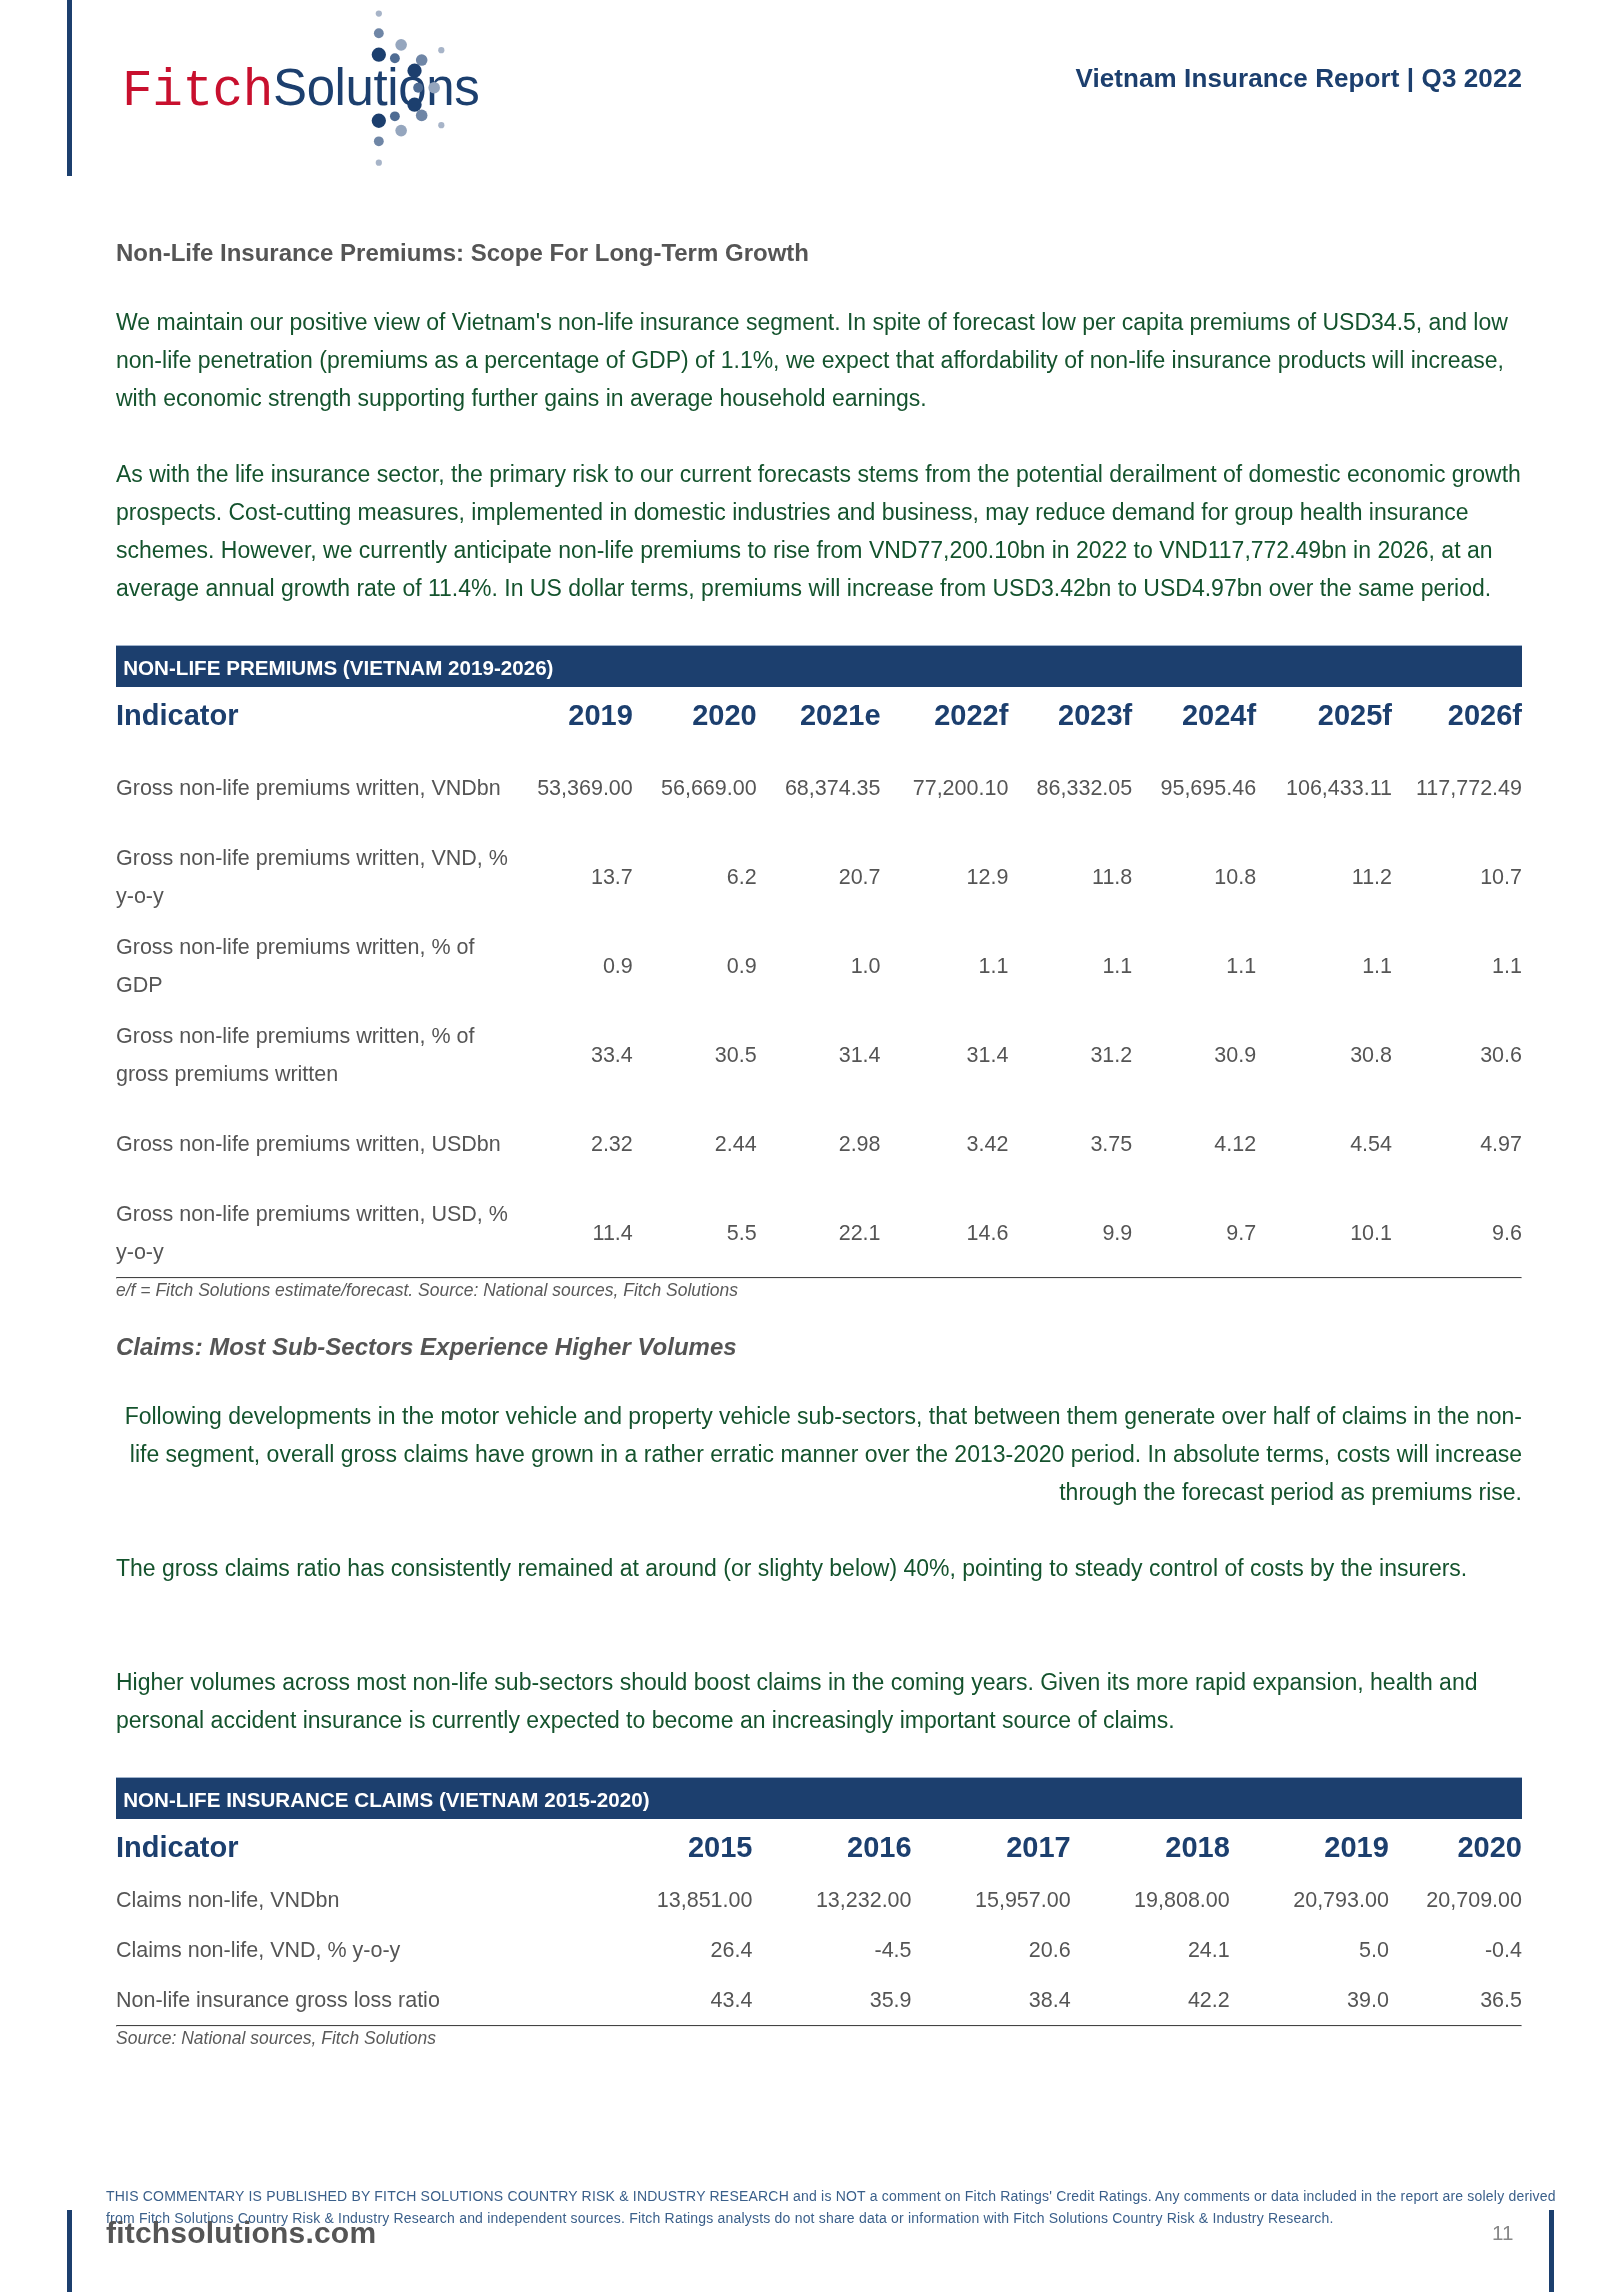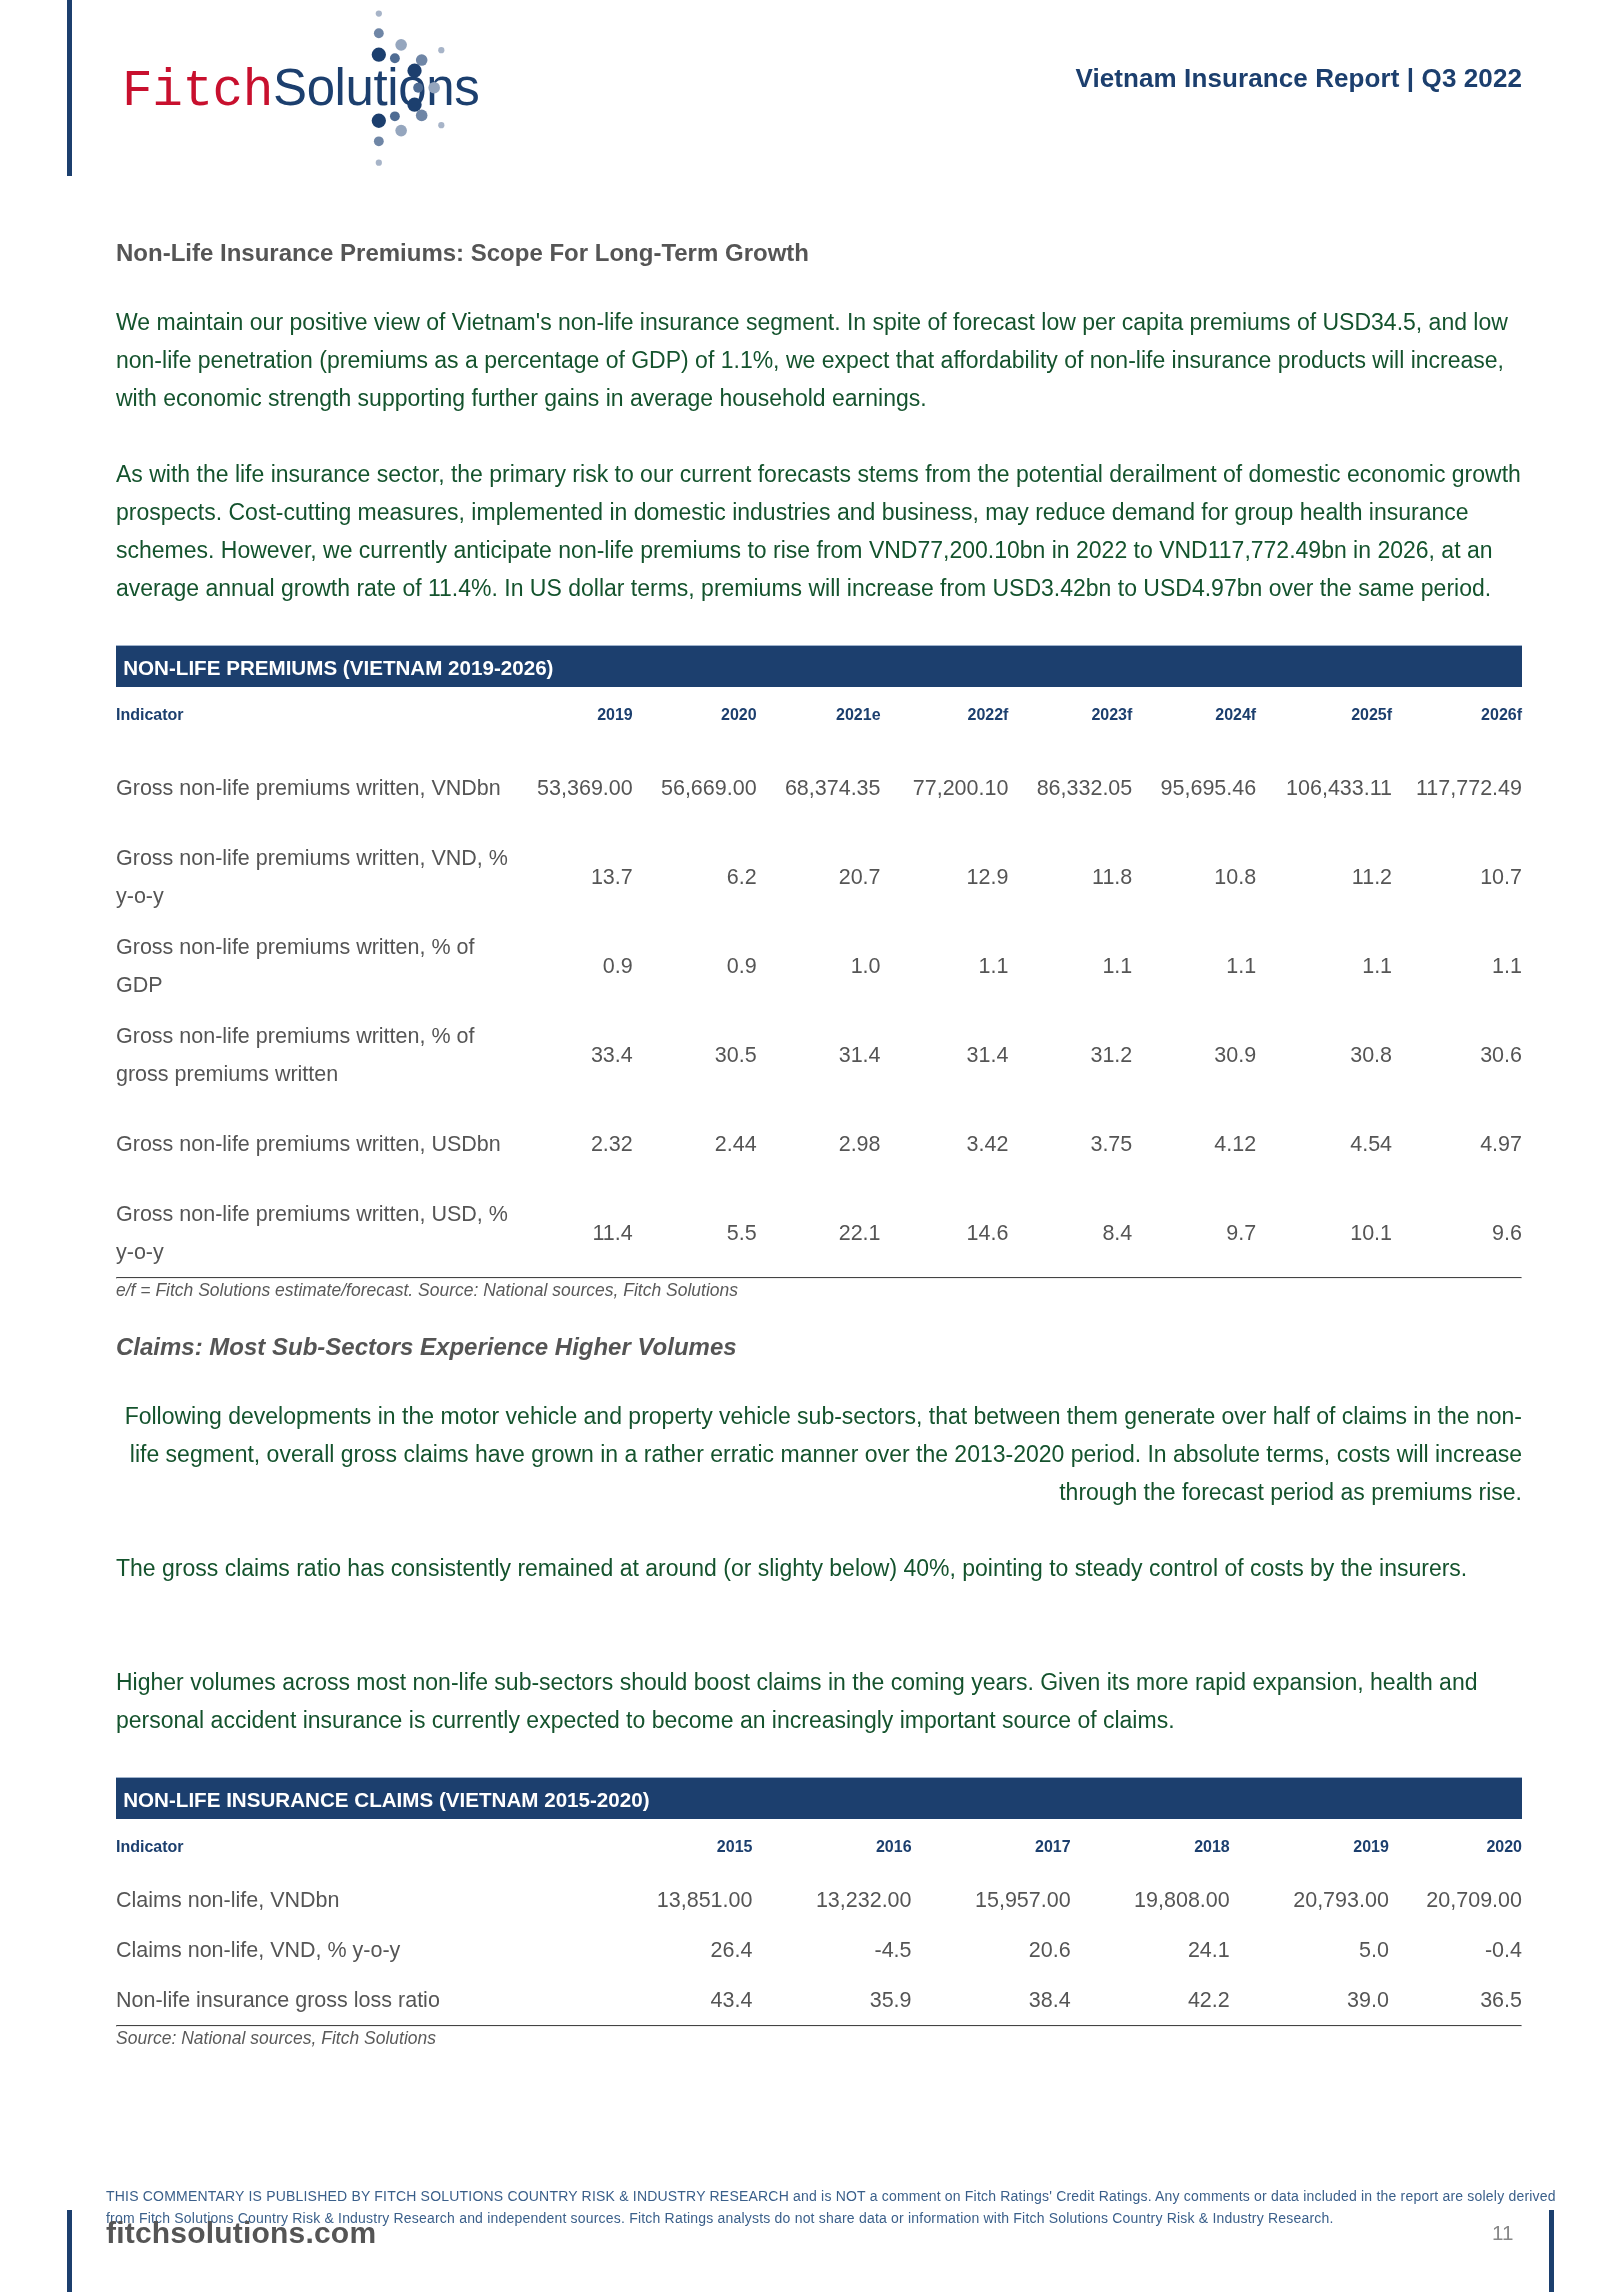--- a/index.html
+++ b/index.html
@@ -19,21 +19,21 @@
 
   .header-title { position: absolute; right: 99px; top: 63px; font-size: 26px; font-weight: 700; color: #1c3f6e; letter-spacing: 0.1px; white-space: nowrap; }
 
   .content { position: absolute; left: 116px; top: 235px; width: 1406px; }
   h2.section-heading { margin: 0; font-size: 24px; font-weight: 700; color: #555555; line-height: 36px; }
   p.body-para { margin: 0; font-size: 23px; line-height: 38px; color: #14532d; font-weight: 400; }
 
   .table-block { width: 1406px; }
   .table-title { background: #1c3f6e; color: #ffffff; font-weight: 700; font-size: 20.6px; height: 41px; line-height: 43px; padding-left: 7.2px; border-top: 0.9px solid #9fb3cc; }
   table.data-table { width: 100%; border-collapse: collapse; }
-  table.data-table th { color: #1c3f6e; font-weight: 700; font-size: 16px; text-align: right; padding: 0; height: 56px; vertical-align: middle; }
+  table.data-table th { color: #1c3f6e; font-weight: 700; font-size: 29px; text-align: right; padding: 0; height: 56px; vertical-align: middle; }
   table.data-table th.ind { text-align: left; }
   table.data-table td { font-size: 21.5px; color: #555555; text-align: right; padding: 0; vertical-align: middle; line-height: 38px; }
   table.data-table td.ind { text-align: left; }
   .premiums td { height: 89px; }
   .claims td { height: 50px; }
   .table-rule { border-top: 1.8px solid #444444; margin: 0; }
   .table-note { font-size: 17.5px; font-style: italic; color: #5a5a5a; line-height: 23px; }
 
   .footer-disclaimer { position: absolute; left: 106px; top: 2185px; width: 1469px; font-size: 14px; line-height: 22.4px; color: #3a5f8a; letter-spacing: 0.2px; }
   .footer-site { position: absolute; left: 106px; top: 2216px; font-size: 30px; font-weight: 700; color: #555555; letter-spacing: 0.2px; }
@@ -164,21 +164,21 @@
           <td>4.12</td>
           <td>4.54</td>
           <td>4.97</td>
         </tr>
         <tr>
           <td class="ind">Gross non-life premiums written, USD, % y-o-y</td>
           <td>11.4</td>
           <td>5.5</td>
           <td>22.1</td>
           <td>14.6</td>
-          <td>8.4</td>
+          <td>9.9</td>
           <td>9.7</td>
           <td>10.1</td>
           <td>9.6</td>
         </tr>
       </tbody>
     </table>
     <hr class="table-rule">
     <div class="table-note">e/f = Fitch Solutions estimate/forecast. Source: National sources, Fitch Solutions</div>
   </div>
 

